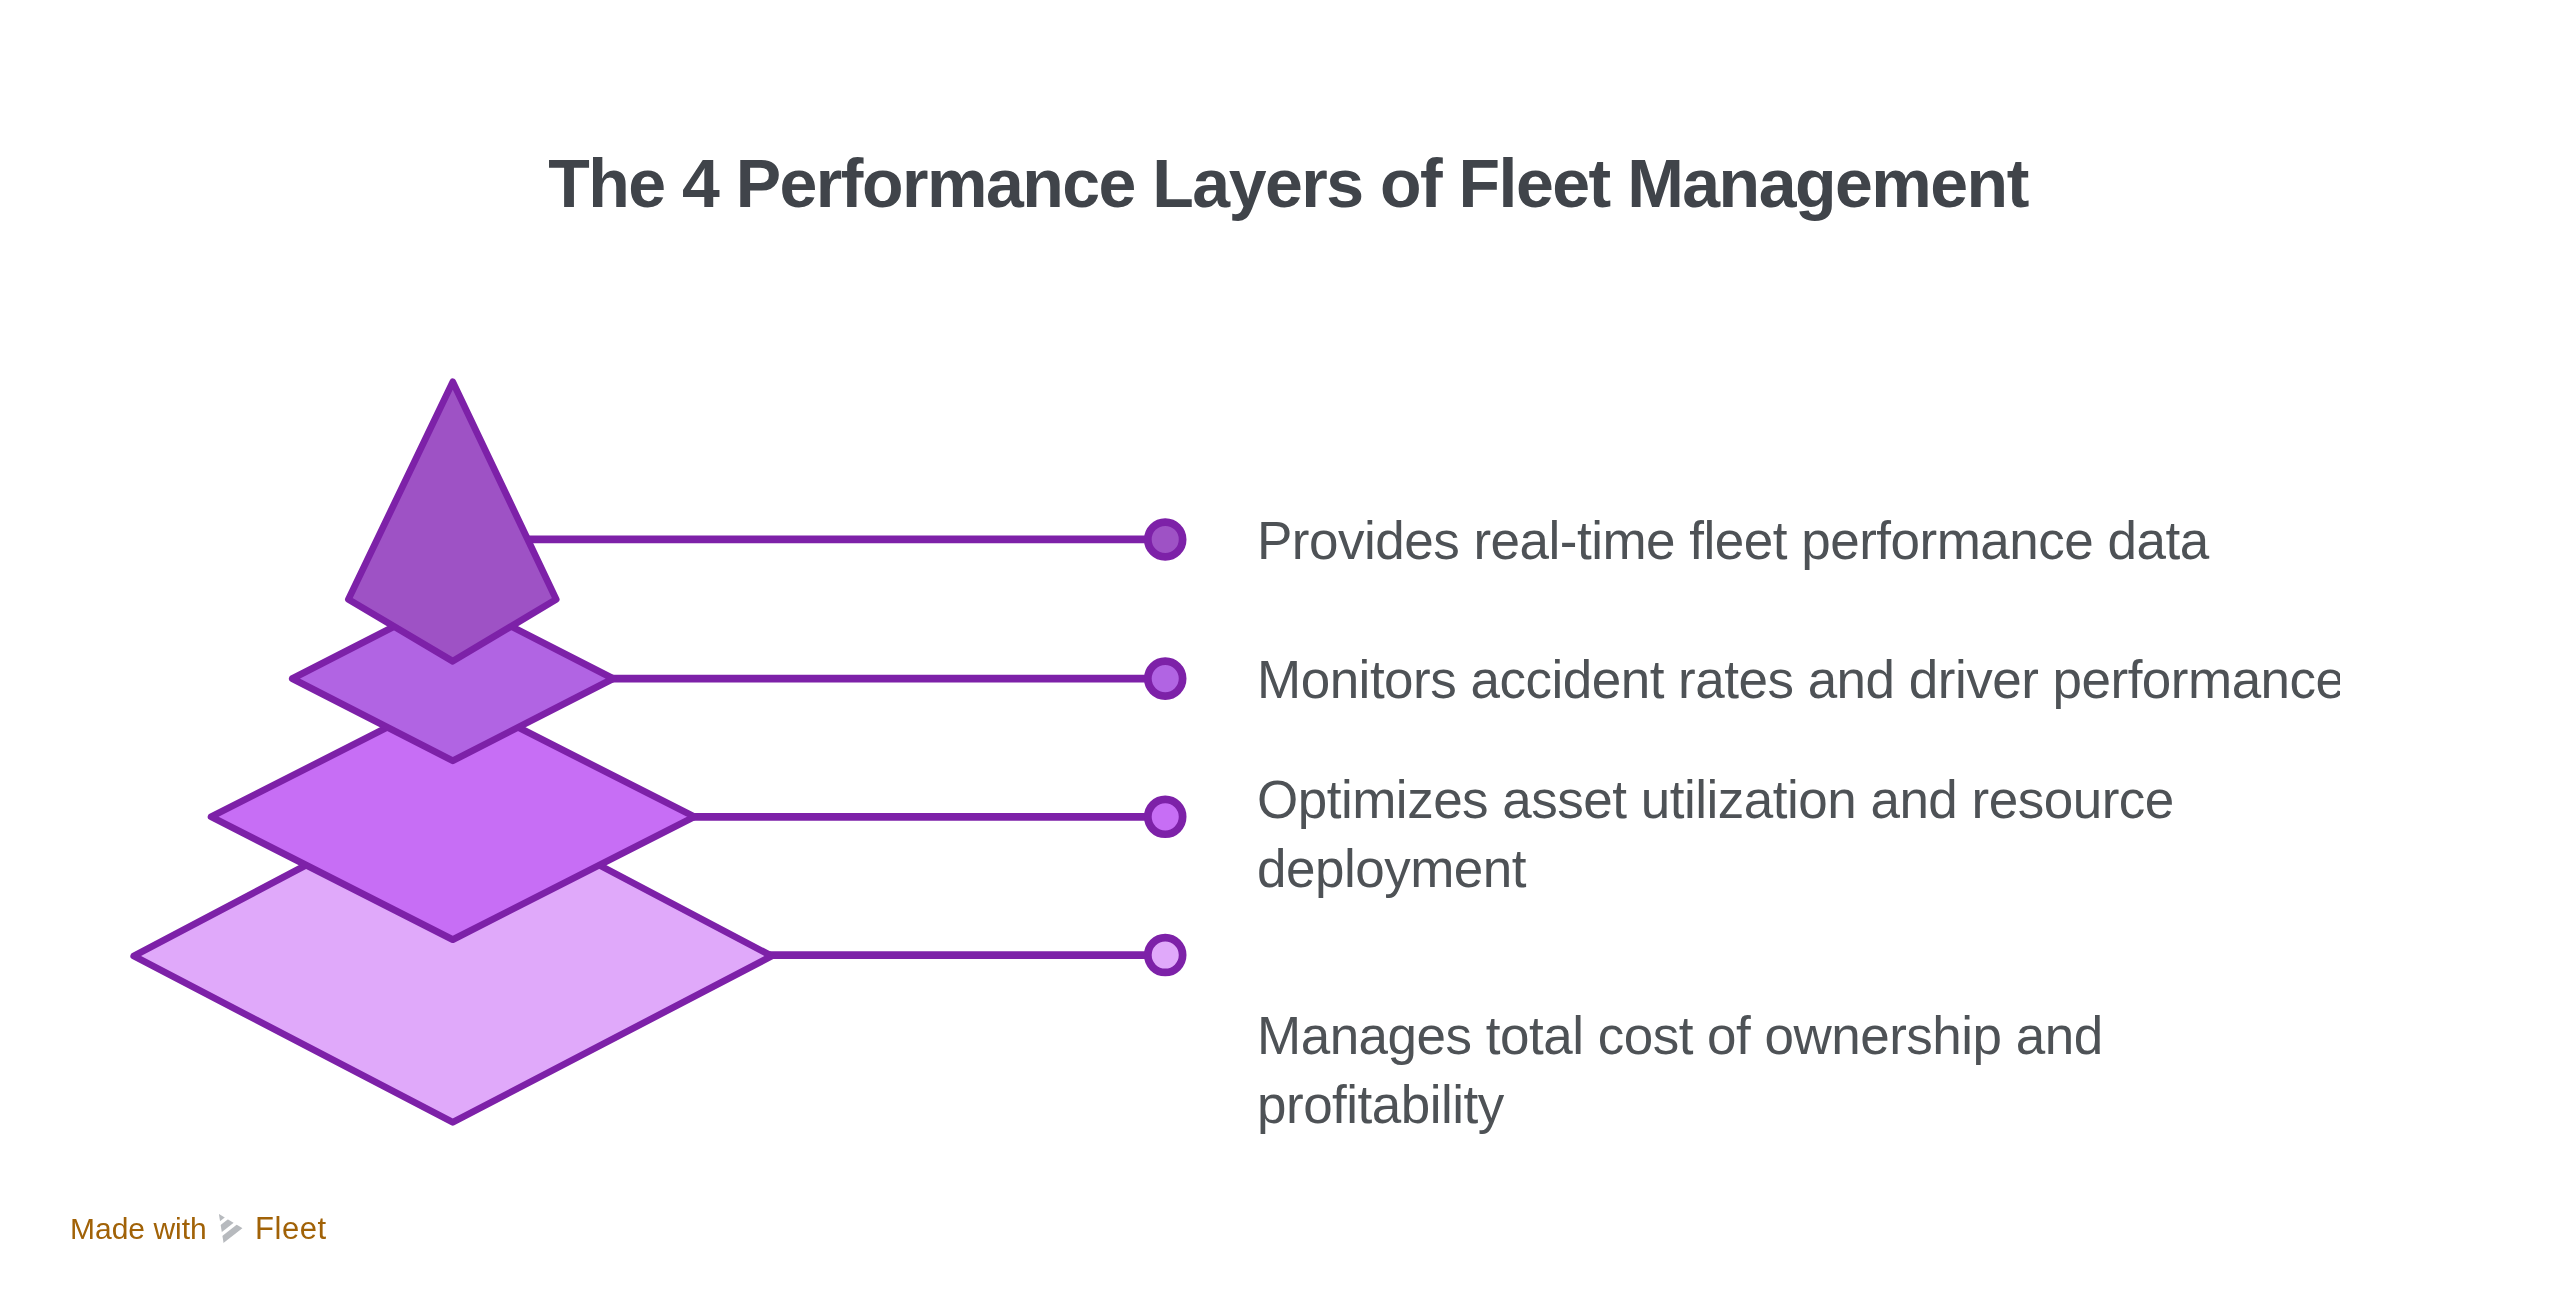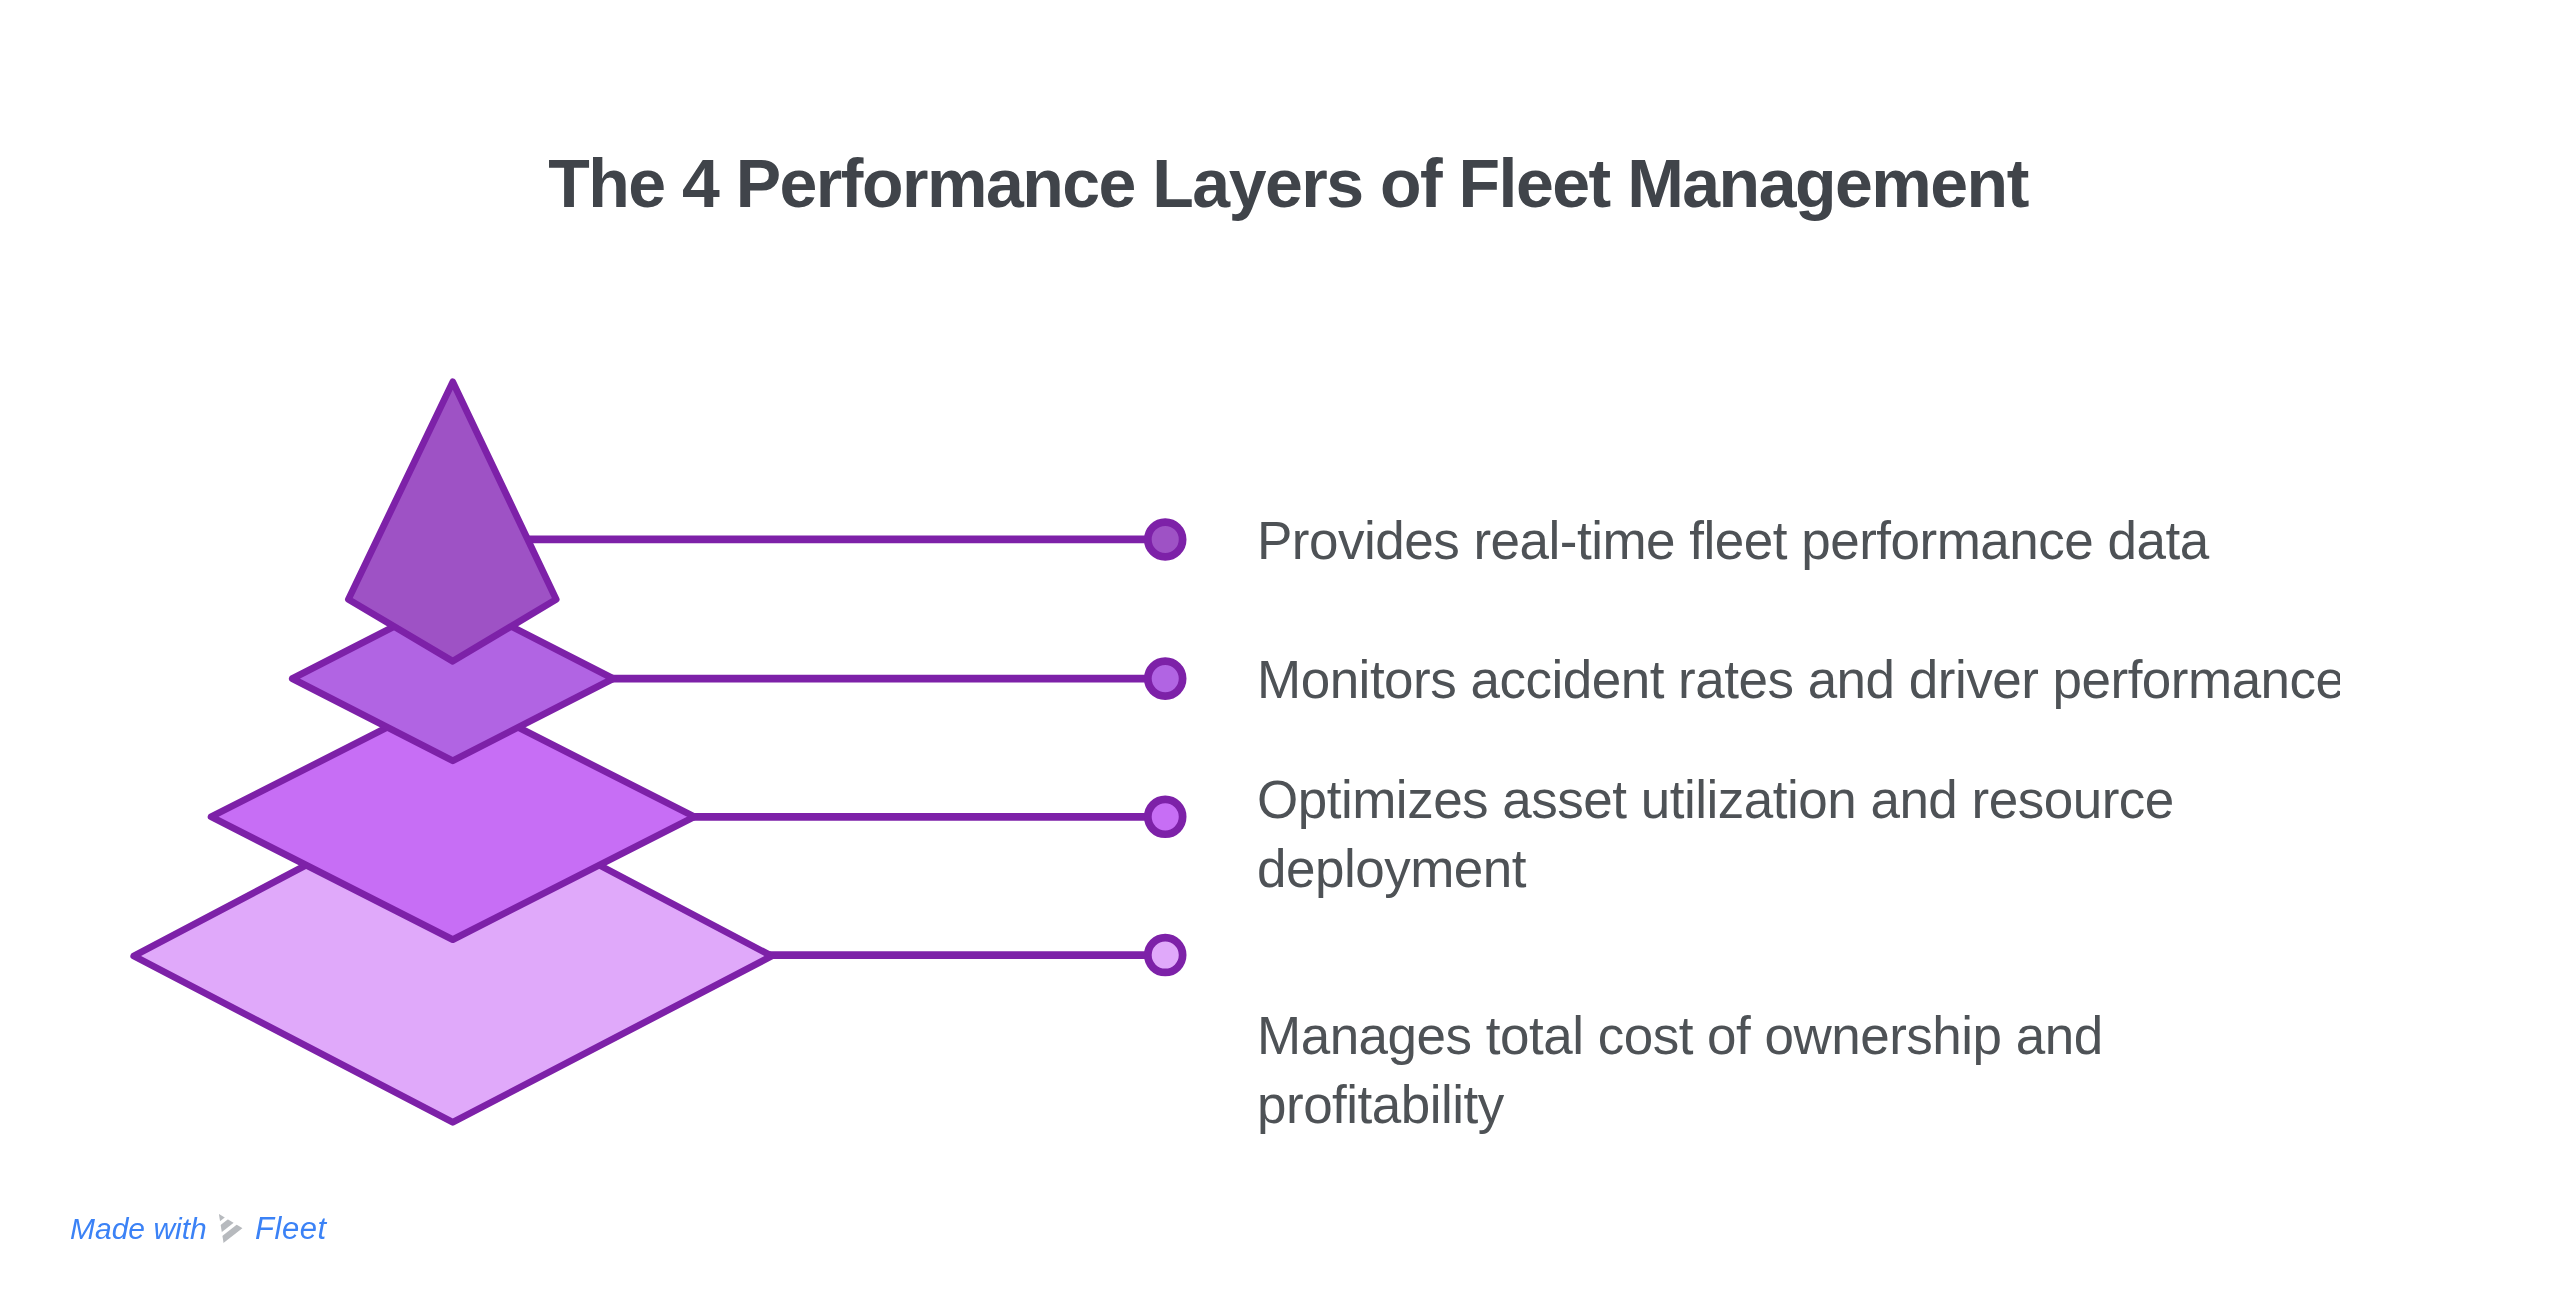--- a/index.html
+++ b/index.html
@@ -59,23 +59,22 @@
   .label-2 { top: 645px; white-space: nowrap; }
   .label-3 { top: 765px; width: 1141px; }
   .label-4 { top: 994px; width: 1083px; margin-top: 7px; }
   .watermark {
     position: absolute;
     left: 70px;
     top: 1211px;
     display: flex;
     align-items: center;
     gap: 9.7px;
-    color: #3b82f6;
+    color: #a16207;
     font-size: 30px;
-    font-style: italic;
   }
   .watermark .brand { font-size: 31px; letter-spacing: 0.5px; }
 </style>
 </head>
 <body>
 
 <div class="canvas">
 
   <div class="title">The 4 Performance Layers of Fleet Management</div>
 

